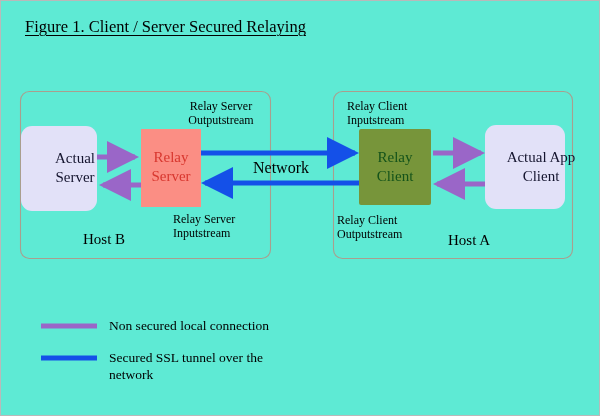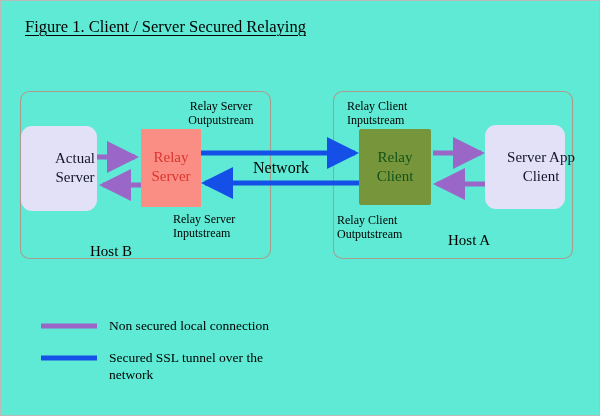--- a/index.html
+++ b/index.html
@@ -135,21 +135,21 @@
     <div>Relay</div>
     <div>Server</div>
   </div>
 
   <div class="box-label greentext" style="left:358px; top:147px; width:72px;">
     <div>Relay</div>
     <div>Client</div>
   </div>
 
   <div class="box-label dark" style="left:476px; top:147px; width:96px;">
-    <div>Server App</div>
+    <div>Actual App</div>
     <div>Client</div>
   </div>
 
   <div class="network-label" style="left:230px; top:158px; width:100px;">Network</div>
 
   <div class="stream-label center" style="left:160px; top:98px; width:120px;">
     <div>Relay Server</div>
     <div>Outputstream</div>
   </div>
 
@@ -161,21 +161,21 @@
   <div class="stream-label left" style="left:346px; top:98px; width:130px;">
     <div>Relay Client</div>
     <div>Inputstream</div>
   </div>
 
   <div class="stream-label left" style="left:336px; top:212px; width:130px;">
     <div>Relay Client</div>
     <div>Outputstream</div>
   </div>
 
-  <div class="host-label" style="left:82px; top:242px;margin-left:7px;">Host B</div>
+  <div class="host-label" style="left:82px; top:230px;">Host B</div>
 
   <div class="host-label" style="left:447px; top:231px;">Host A</div>
 
   <div class="legend-text" style="left:108px; top:348px; width:240px;">
     <div>Secured SSL tunnel over the</div>
     <div>network</div>
   </div>
 
   <div class="legend-text" style="left:108px; top:316px; width:260px;">
     <div>Non secured local connection</div>

